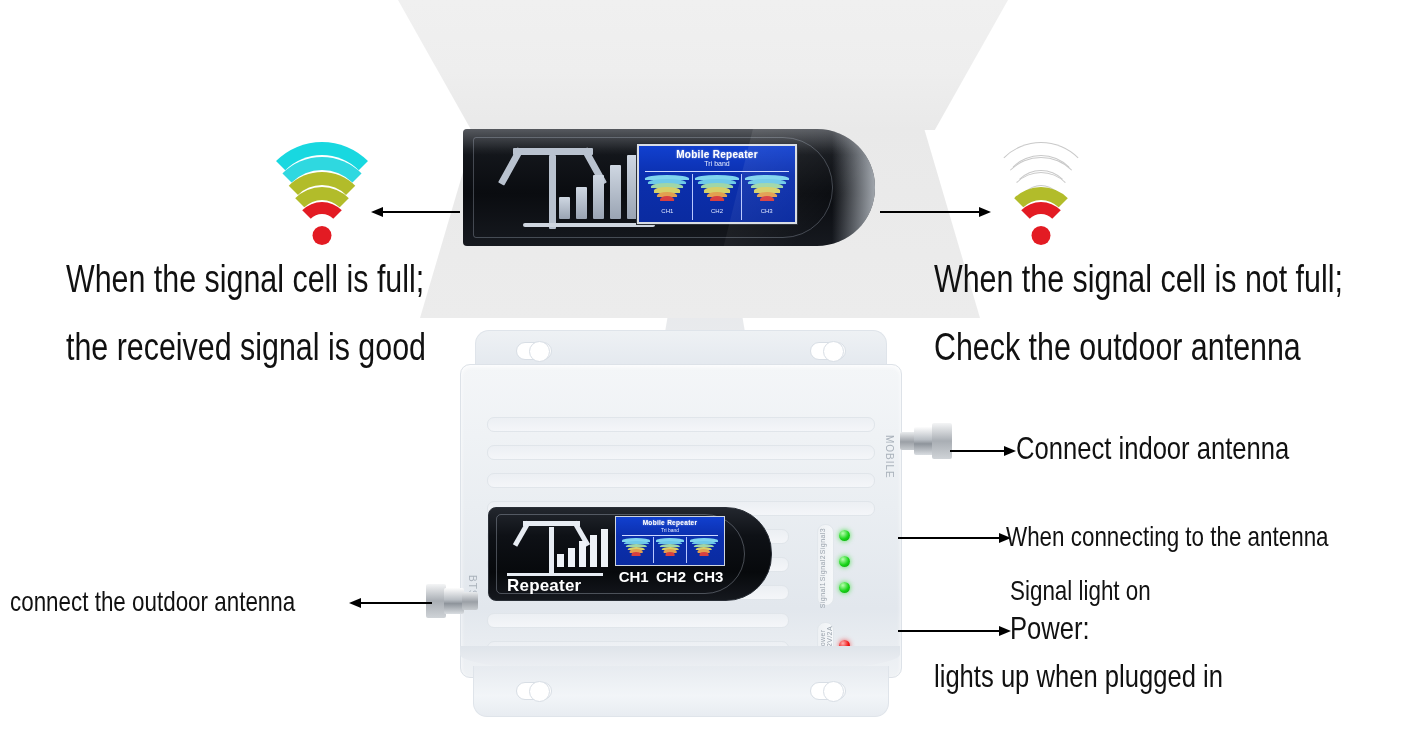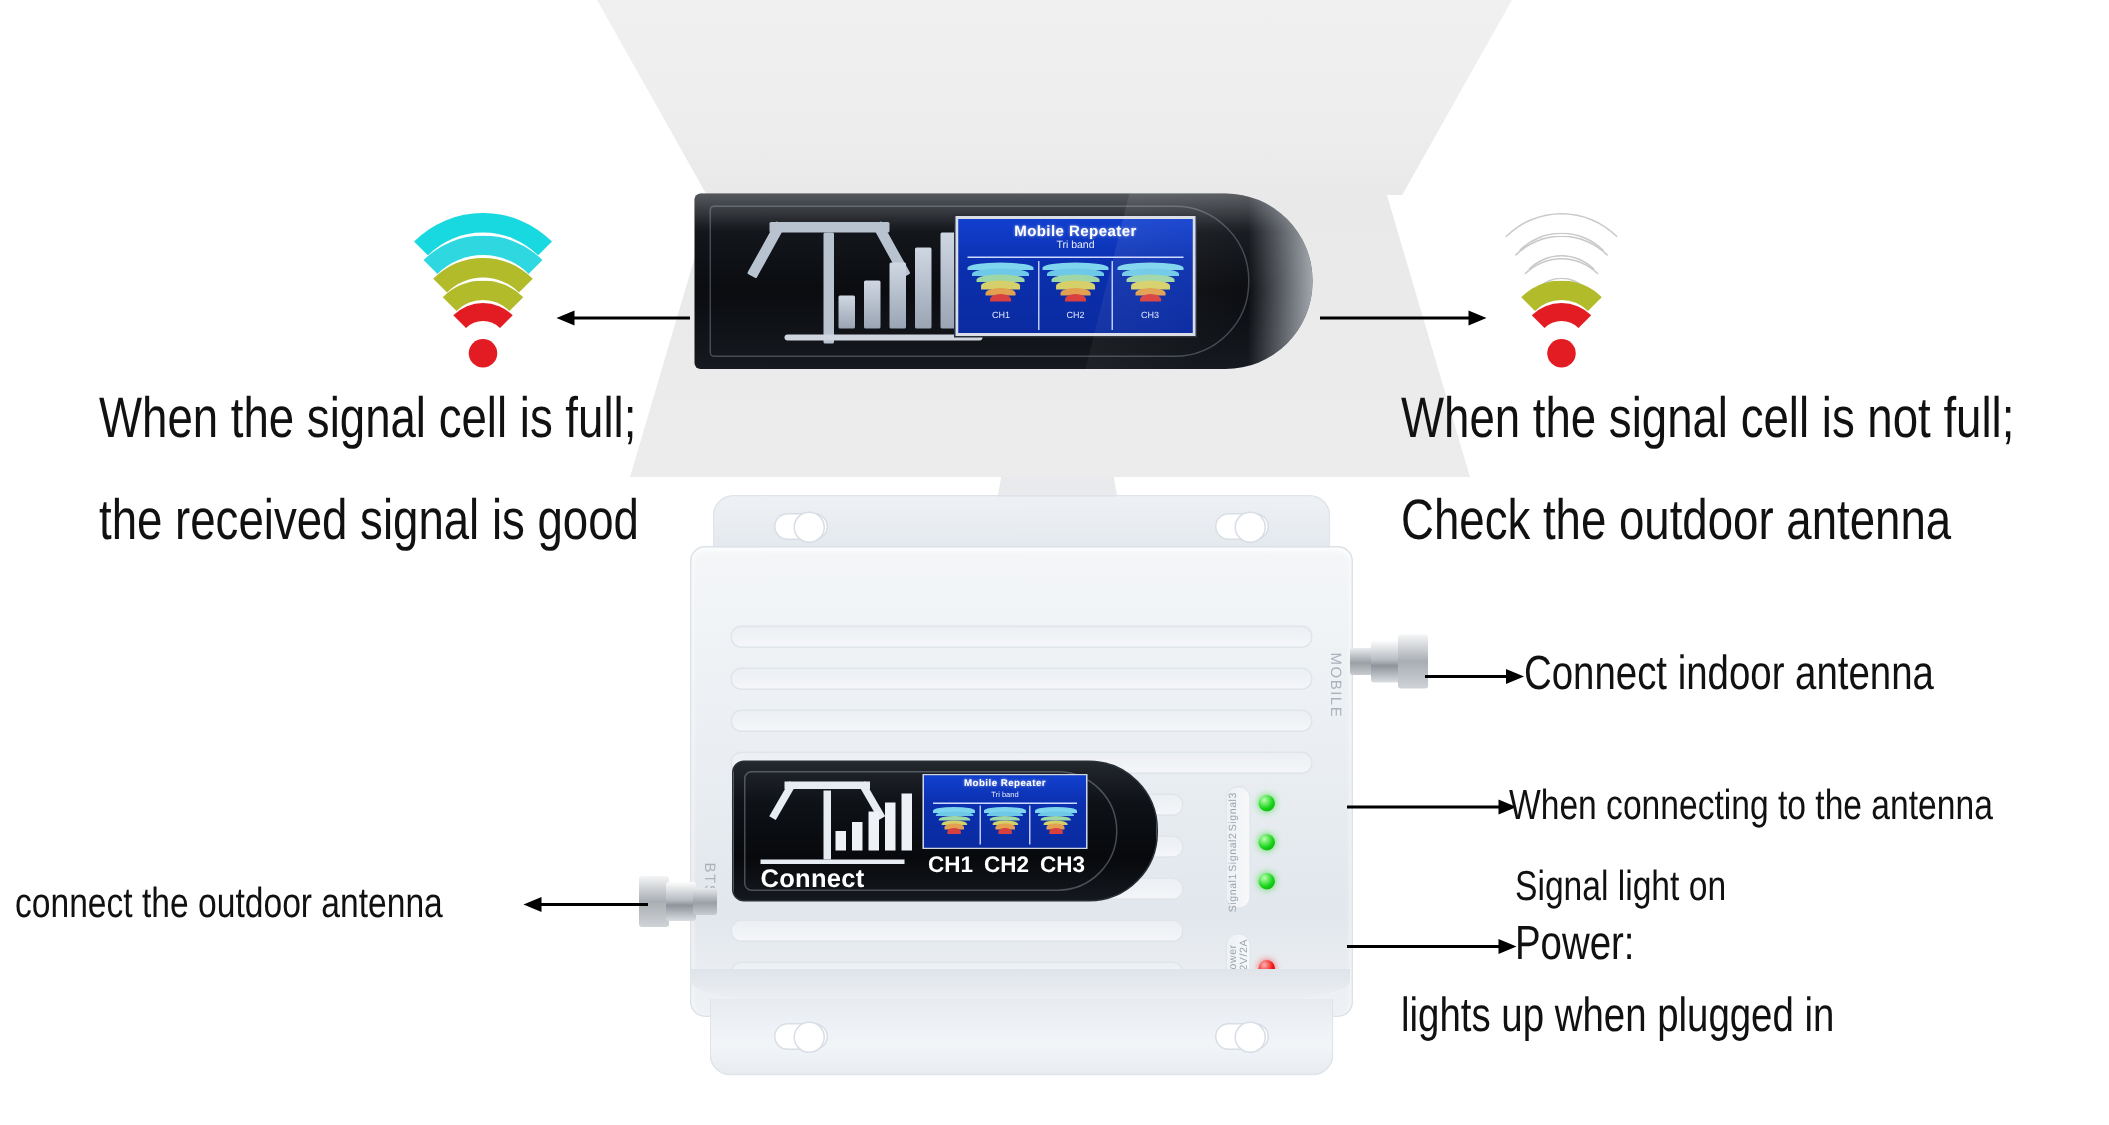--- a/index.html
+++ b/index.html
@@ -262,21 +262,21 @@
           <div class="fg-mast"></div>
           <div class="fg-bars">
             <i style="height:13px"></i>
               <i style="height:19px"></i>
               <i style="height:26px"></i>
               <i style="height:32px"></i>
               <i style="height:38px"></i>
           </div>
         </div>
         <div class="face-word-rule"></div>
-        <div class="face-word">Connect</div>
+        <div class="face-word">Repeater</div>
 
         <div class="lcd-dev">
           <div class="lcd-inner"></div>
           <div class="lcd-title">Mobile Repeater</div>
           <div class="lcd-sub">Tri band</div>
           <div class="lcd-rule"></div>
           <div class="lcd-chans">
             <div class="lcd-ch">
                 <div class="cone">
                   <b style="width: 28px; height: 3.52px; top: 0px; background: rgb(127, 212, 238);"></b>

